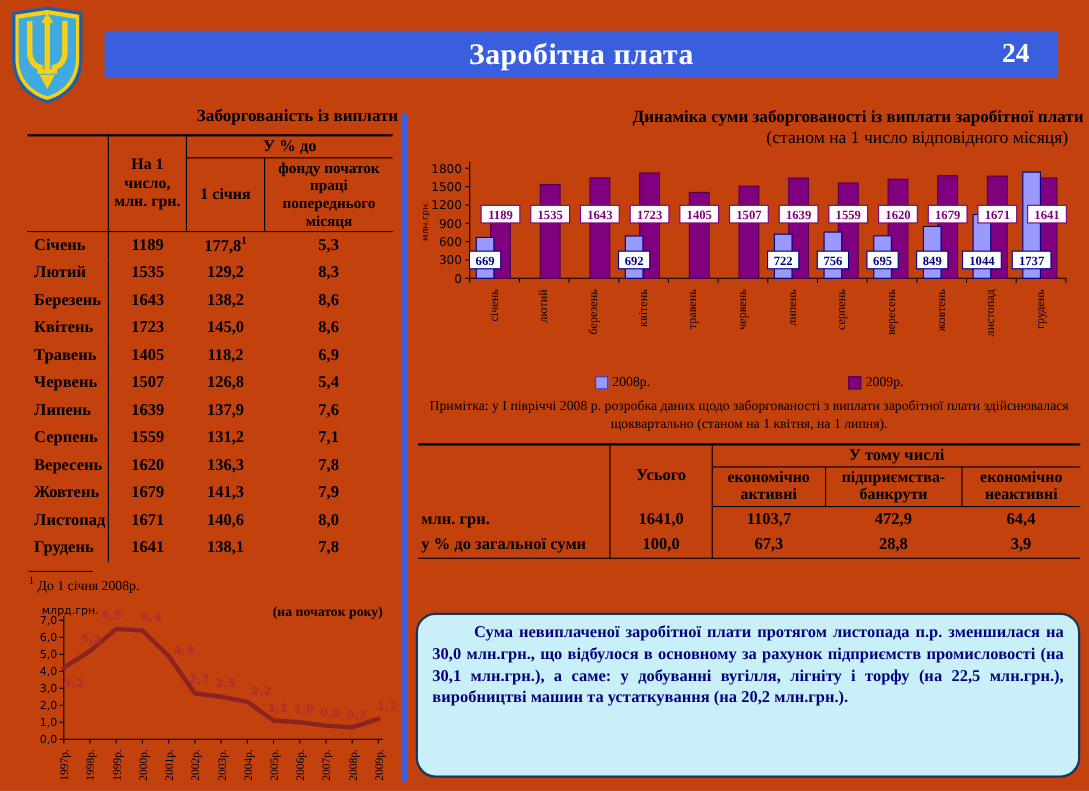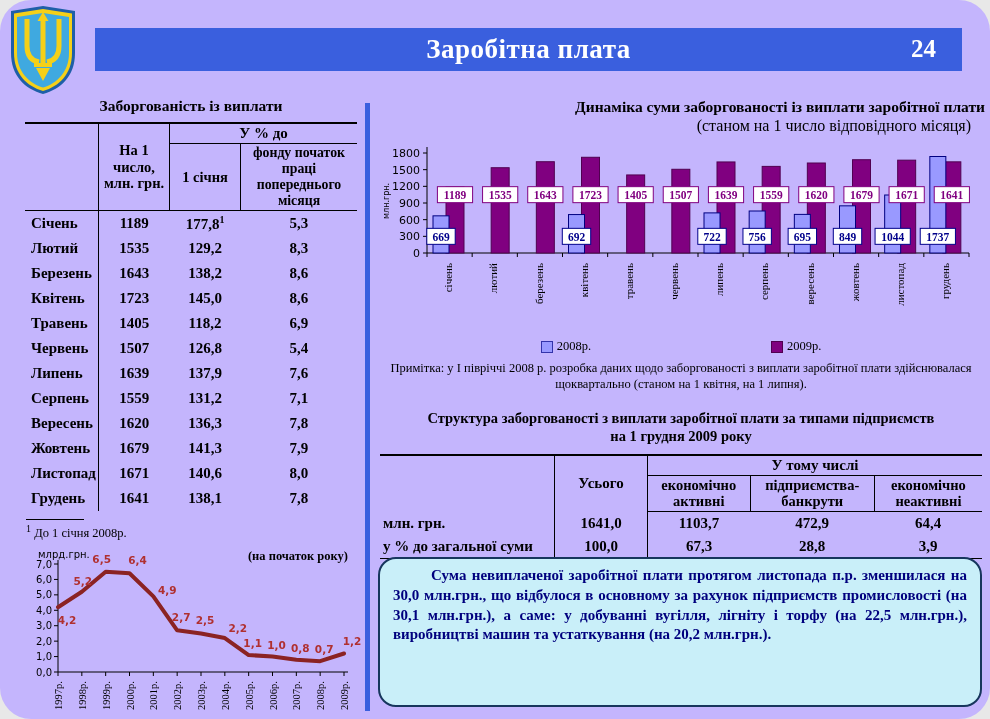--- a/index.html
+++ b/index.html
@@ -1,28 +1,28 @@
 <!DOCTYPE html>
 <html><head>
 <meta charset="utf-8">
 <style>
   html,body{margin:0;padding:0;background:#e8e8e8;}
-  .slide{position:relative;width:990px;height:719px;background:#c4b5fd;overflow:hidden;
-         font-family:"Liberation Serif",serif;color:#000;border-radius:31px;}
+  .slide{position:relative;width:990px;height:719px;background:#c2410c;overflow:hidden;
+         font-family:"Liberation Serif",serif;color:#000;}
   
   .coat{position:absolute;left:8px;top:5px;width:70px;height:90px;}
   .titlebar{position:absolute;left:95px;top:28px;width:867px;height:43px;background:#3A5FDE;
             display:flex;align-items:center;justify-content:center;}
   .titlebar .t{color:#fff;font-weight:bold;font-size:27px;letter-spacing:.5px;}
   .titlebar .pn{position:absolute;right:26px;top:7px;color:#fff;font-weight:bold;font-size:25px;}
   
   .vdivider{position:absolute;left:365px;top:103px;width:5px;height:608px;background:#3A5FDE;}
   
   .leftcol{position:absolute;left:20px;top:96px;width:342px;}
-  .ltitle{text-align:center;font-weight:bold;font-size:15.5px;line-height:1.25;}
+  .ltitle{text-align:right;font-weight:bold;font-size:15.5px;line-height:1.25;}
   table.arrears{border-collapse:collapse;width:332px;margin:7px auto 0 auto;border-top:2px solid #000;
                 font-size:15px;font-weight:bold;}
   table.arrears th{font-weight:bold;padding:1px 2px;vertical-align:middle;}
   table.arrears td{padding:1px 2px;height:23px;text-align:center;}
   table.arrears td.month{text-align:left;padding-left:6px;border-right:1px solid #000;}
   th.c-empty{border-right:1px solid #000;}
   th.c-na1{border-right:1px solid #000;font-size:14.5px;line-height:1.15;width:66px;}
   th.c-pct{border-bottom:1px solid #000;font-size:15px;}
   th.c-jan{border-right:1px solid #000;font-size:14.5px;width:66px;}
   th.c-fund{font-size:13.8px;line-height:1.15;width:112px;}
@@ -363,24 +363,20 @@
       <span class="item">
         <span class="sq s2008"></span>
         <span>2008р.</span>
       </span>
       <span class="item">
         <span class="sq s2009"></span>
         <span>2009р.</span>
       </span>
     </div>
     <div class="bnote">Примітка: у І півріччі 2008 р. розробка даних щодо заборгованості з виплати  заробітної плати здійснювалася щоквартально (станом на  1 квітня, на 1 липня).</div>
-    <div class="stitle">
-      <div>Структура заборгованості з виплати заробітної плати за типами підприємств</div>
-      <div>на 1 грудня 2009 року</div>
-    </div>
     <table class="struct">
       <thead>
         <tr>
           <th class="s-empty" rowspan="2"></th>
           <th class="s-total" rowspan="2">Усього</th>
           <th class="s-group" colspan="3">У тому числі</th>
         </tr>
         <tr>
           <th class="s-sub">економічно активні</th>
           <th class="s-sub mid">підприємства-банкрути</th>

